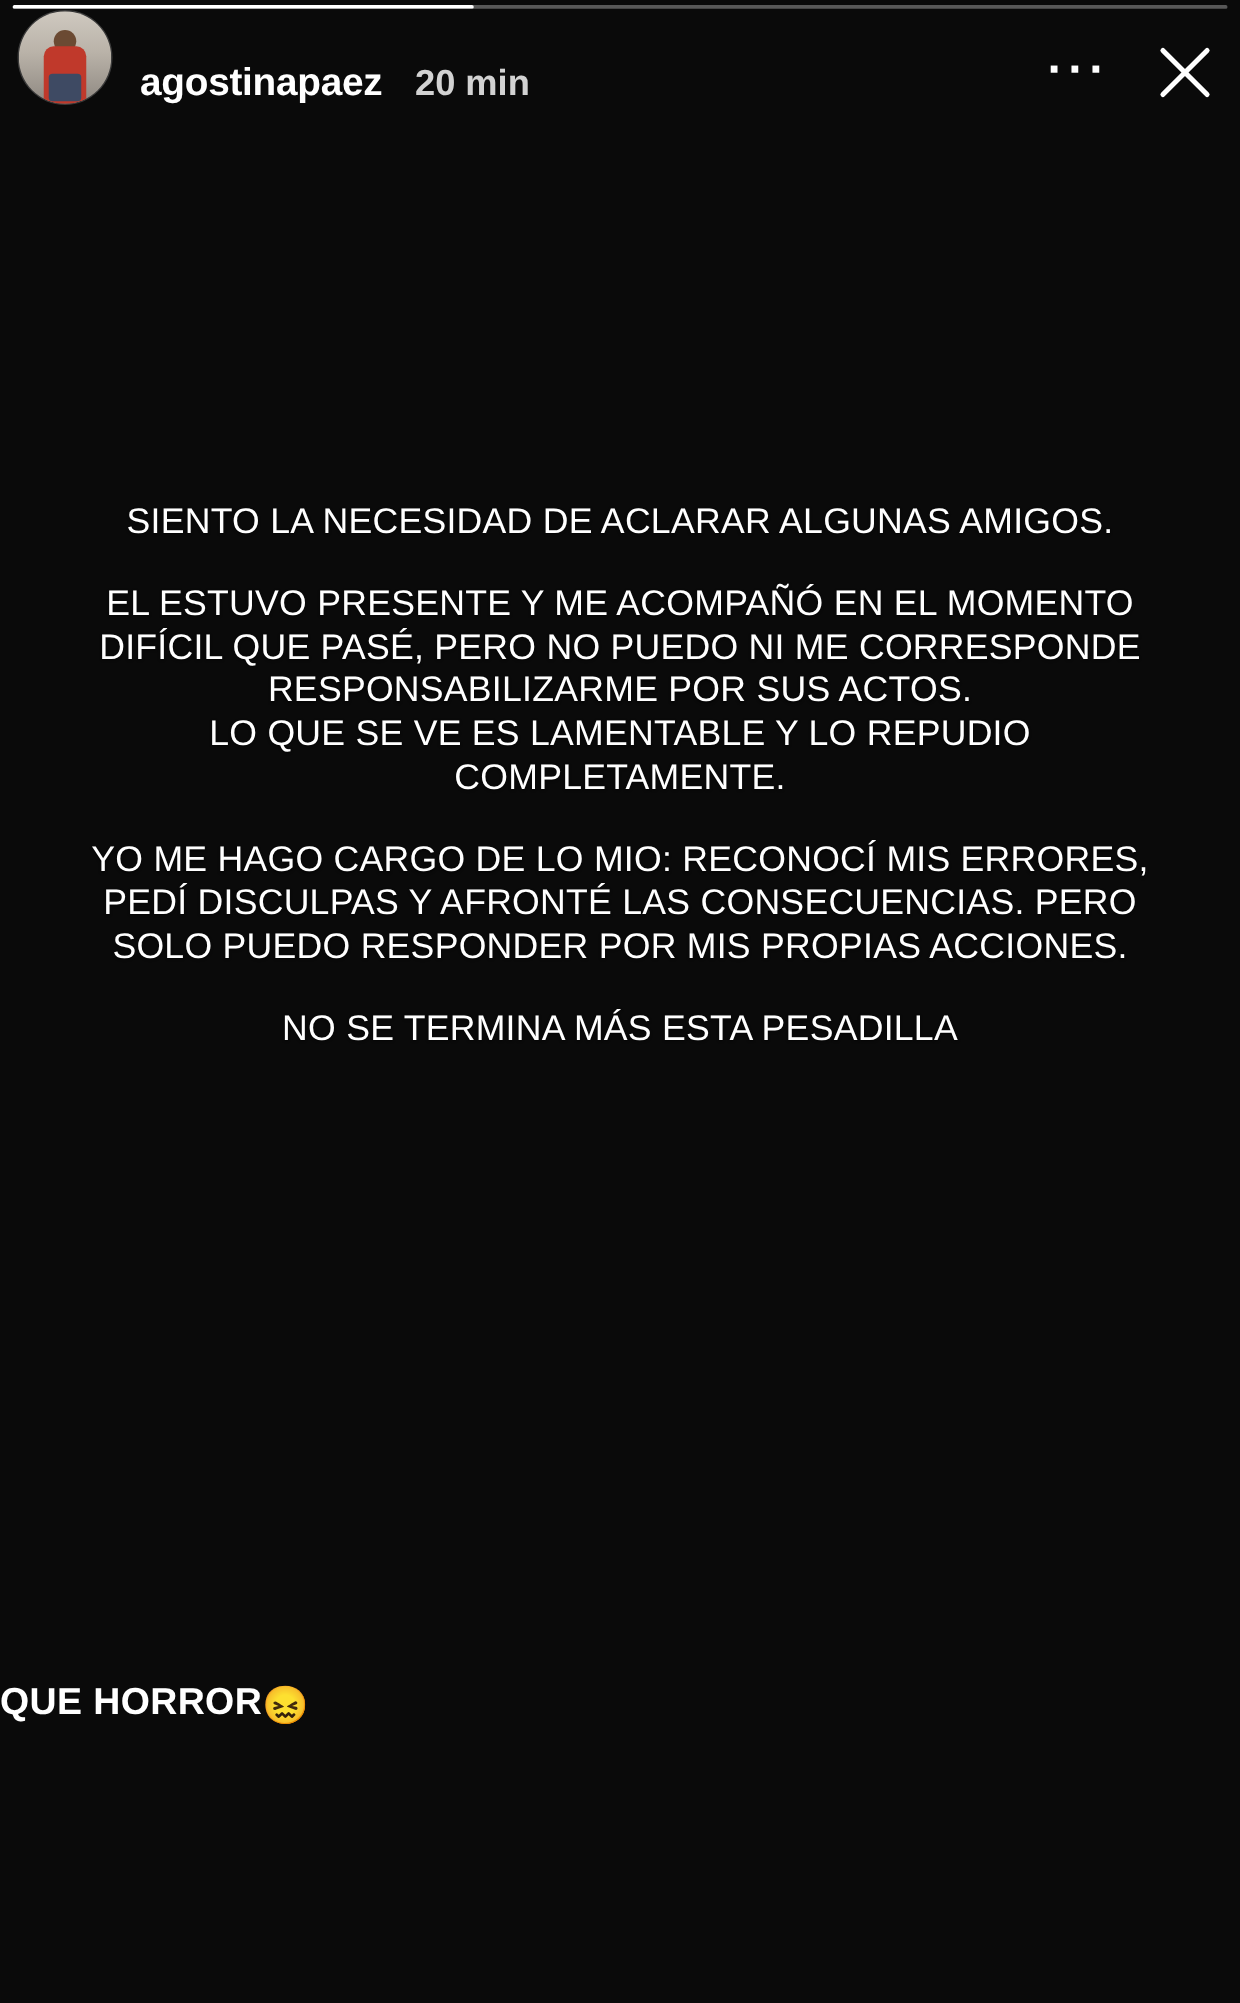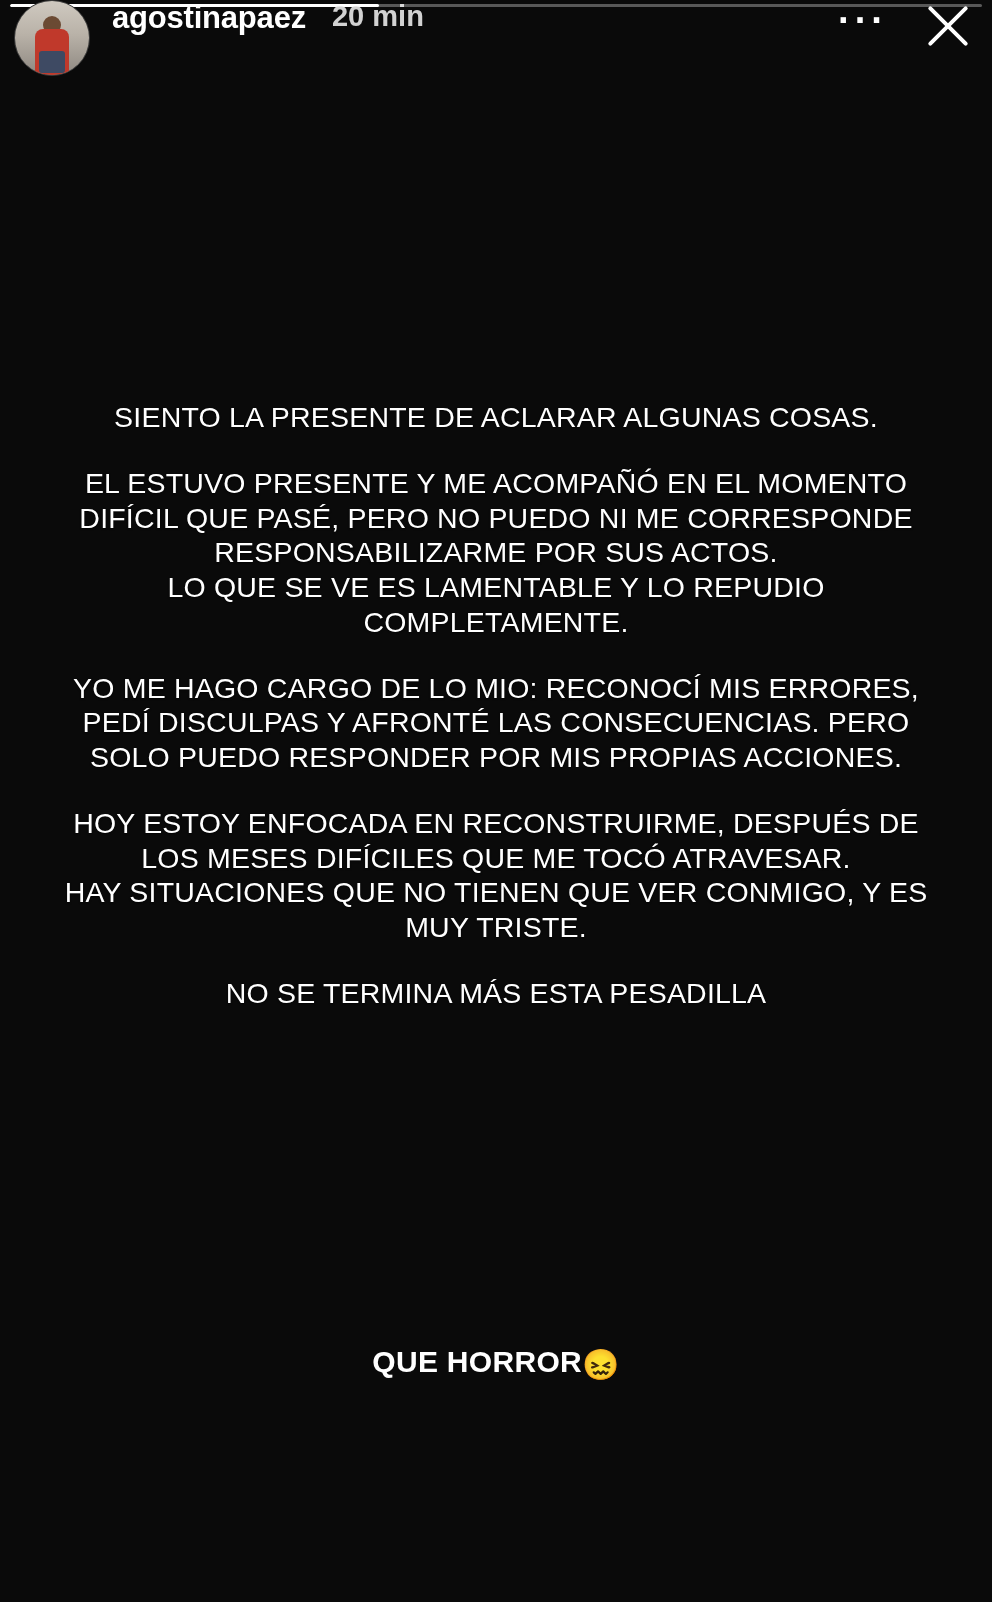--- a/index.html
+++ b/index.html
@@ -39,21 +39,21 @@
   }
 
   
   .header {
     position: absolute;
     top: 0;
     left: 0;
     right: 0;
     height: 84px;
     display: flex;
-    align-items: flex-start;
+    align-items: flex-end;
     padding: 0 18px 0 14px;
     box-sizing: border-box;
   }
   .avatar {
     width: 74px;
     height: 74px;
     border-radius: 50%;
     overflow: hidden;
     flex: 0 0 auto;
     position: relative;
@@ -162,21 +162,20 @@
     margin: 0 0 31px 0;
     white-space: pre-line;
   }
   .para:last-child { margin-bottom: 0; }
 
   .footer-note {
     position: absolute;
     left: 0;
     right: 0;
     top: 1345px;
-    text-align: center;
     color: #ffffff;
     font-size: 30px;
     font-weight: 600;
     letter-spacing: 0.3px;
   }
   .footer-note .emoji {
     font-size: 30px;
     vertical-align: -3px;
   }
 </style>
@@ -201,26 +200,24 @@
     <div class="username">agostinapaez</div>
     <div class="timestamp">20 min</div>
 
     <div class="header-spacer"></div>
 
     <div class="more-btn">···</div>
     <div class="close-btn"></div>
   </div>
 
   <div class="text-block">
-    <p class="para">SIENTO LA PRESENTE DE ACLARAR ALGUNAS COSAS.</p>
+    <p class="para">SIENTO LA NECESIDAD DE ACLARAR ALGUNAS AMIGOS.</p>
     <p class="para">EL ESTUVO PRESENTE Y ME ACOMPAÑÓ EN EL MOMENTO DIFÍCIL QUE PASÉ, PERO NO PUEDO NI ME CORRESPONDE RESPONSABILIZARME POR SUS ACTOS.
 LO QUE SE VE ES LAMENTABLE Y LO REPUDIO COMPLETAMENTE.</p>
     <p class="para">YO ME HAGO CARGO DE LO MIO: RECONOCÍ MIS ERRORES, PEDÍ DISCULPAS Y AFRONTÉ LAS CONSECUENCIAS. PERO SOLO PUEDO RESPONDER POR MIS PROPIAS ACCIONES.</p>
-    <p class="para">HOY ESTOY ENFOCADA EN RECONSTRUIRME, DESPUÉS DE LOS MESES DIFÍCILES QUE ME TOCÓ ATRAVESAR.
-HAY SITUACIONES QUE NO TIENEN QUE VER CONMIGO, Y ES MUY TRISTE.</p>
     <p class="para">NO SE TERMINA MÁS ESTA PESADILLA</p>
   </div>
 
   <div class="footer-note">
     <span>QUE HORROR</span><span class="emoji">😖</span>
   </div>
 
 </div>
 
 </body></html>

